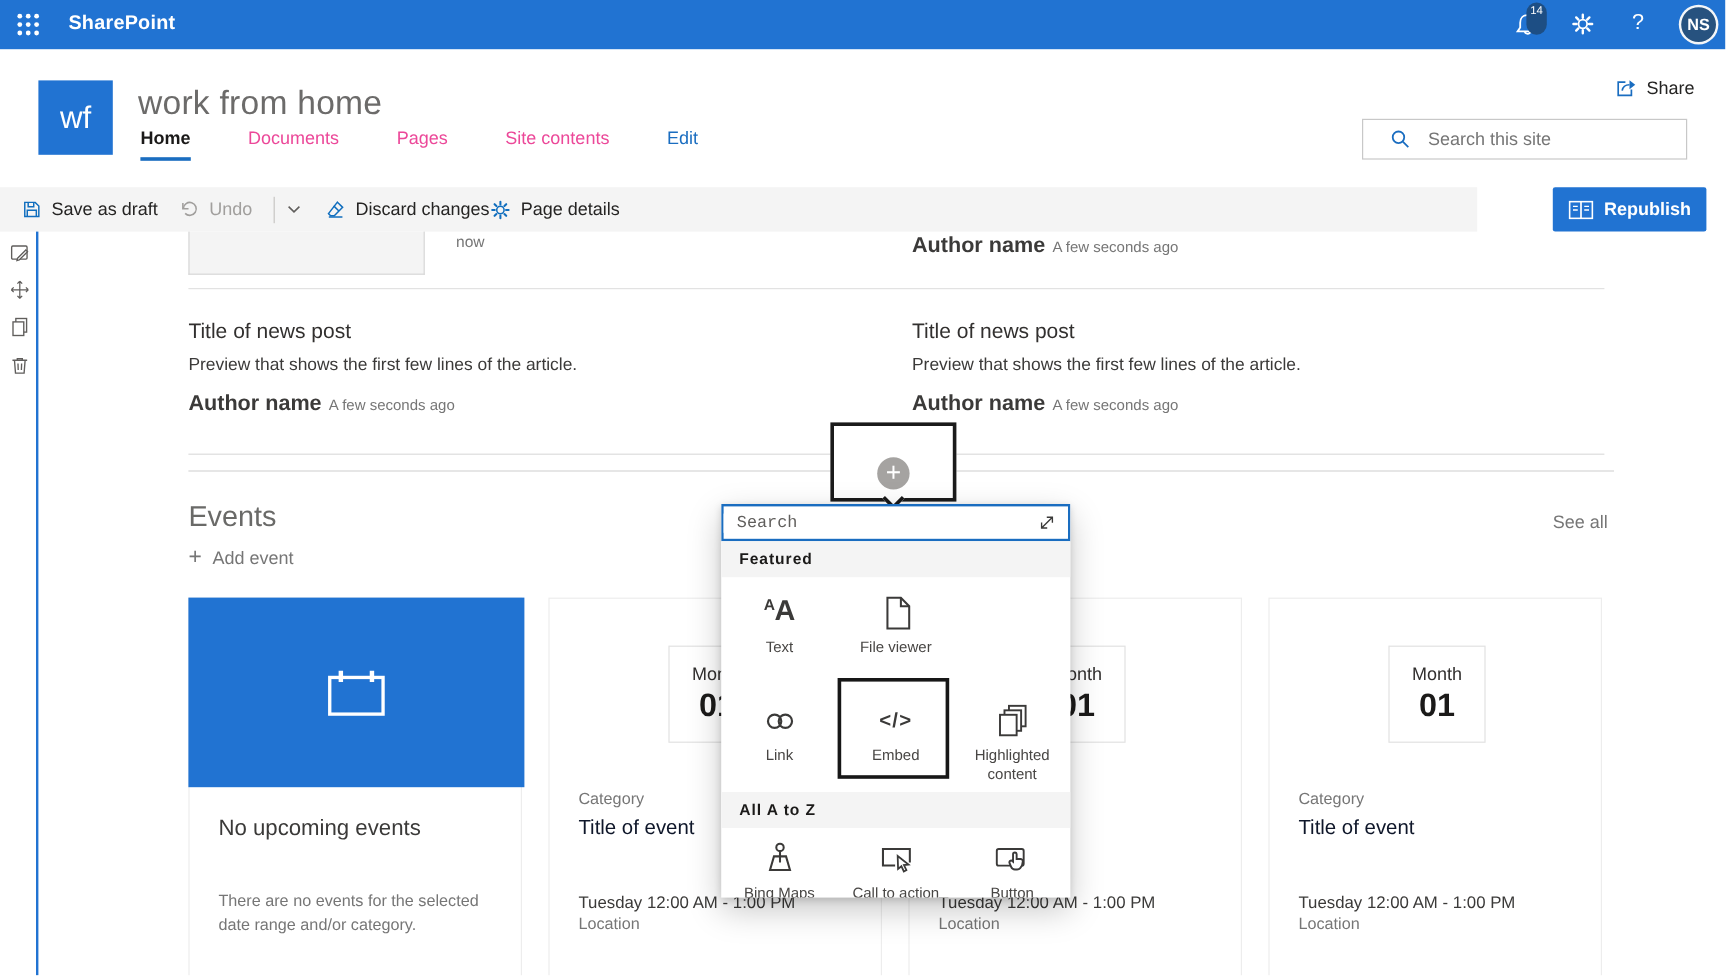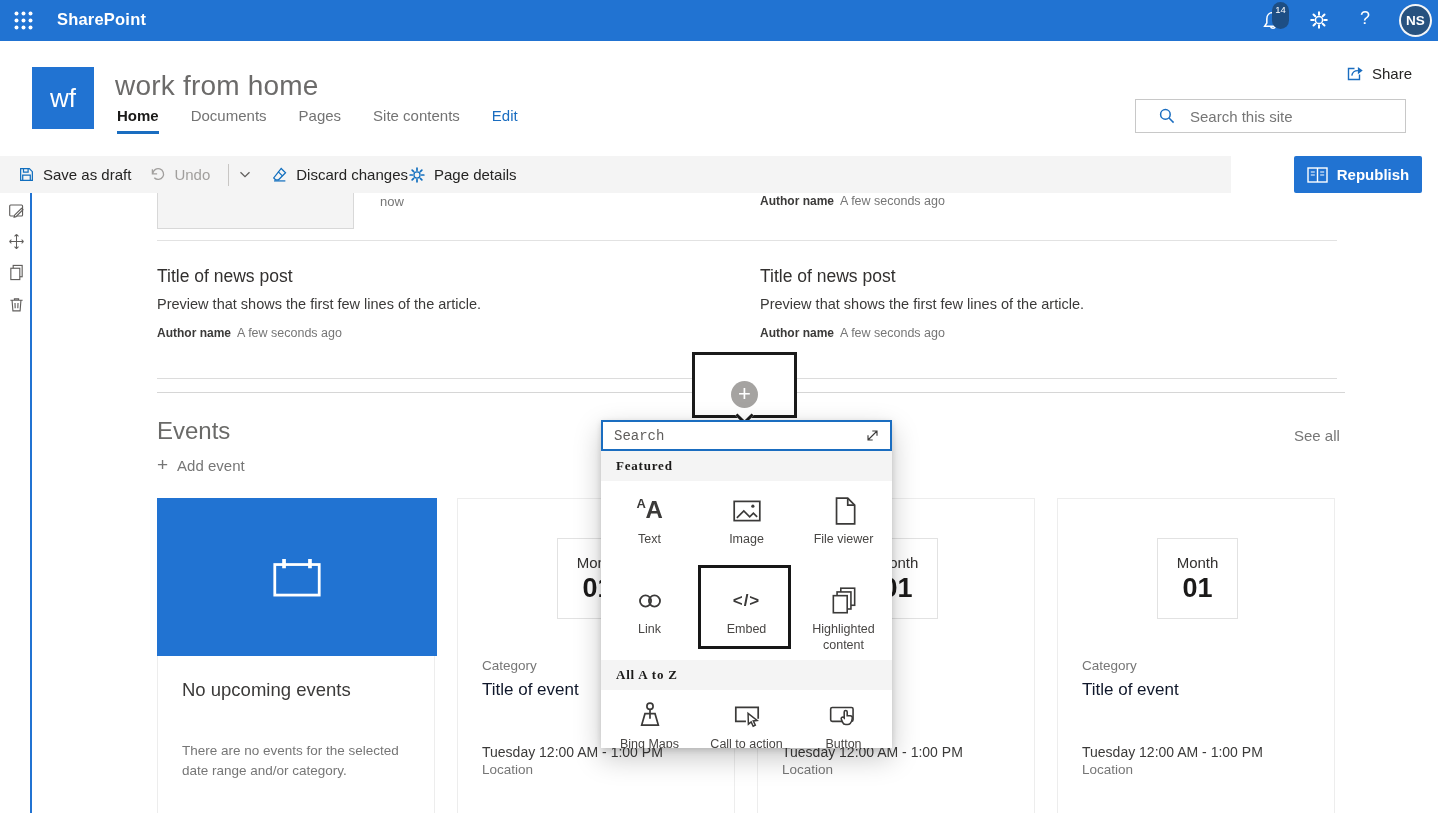--- a/index.html
+++ b/index.html
@@ -13,22 +13,22 @@
   .suite-name { position:absolute; left:57px; top:10px; color:#fff; font-size:16.5px; font-weight:700; letter-spacing:.2px; cursor:pointer; }
   .bell-wrap { position:absolute; left:1261px; top:8px; width:24px; height:26px; }
   .bell-badge { position:absolute; left:1272px; top:2px; min-width:17px; height:27px; border-radius:9px; background:#1d4e84; color:#fff; font-size:9.5px; text-align:center; line-height:16px; padding:0 2px; }
   .suite-gear { position:absolute; left:1309px; top:10px; width:20px; height:20px; }
   .suite-help { position:absolute; left:1360px; top:8px; color:#fff; font-size:18px; font-weight:400; cursor:pointer; }
   .avatar { position:absolute; left:1399px; top:4px; width:33px; height:33px; border-radius:50%; background:#27527f; border:2px solid rgba(255,255,255,.95); color:#fff; font-size:13.5px; font-weight:700; display:flex; align-items:center; justify-content:center; cursor:pointer; }
 
   
   .site-logo { position:absolute; left:32px; top:67px; width:62px; height:62px; background:#2173d2; color:#fff; display:flex; align-items:center; justify-content:center; font-size:26px; font-weight:300; cursor:pointer; }
   .site-title { position:absolute; left:115px; top:70px; font-size:28px; font-weight:300; color:#6c6b6a; letter-spacing:.2px; }
-  .site-nav { position:absolute; left:117px; top:107px; display:flex; gap:32px; font-size:15px; }
-  .nav-item { color:#737373; cursor:pointer; padding-bottom:7px; }
+  .site-nav { position:absolute; left:117px; top:107px; display:flex; gap:48px; font-size:15px; }
+  .nav-item { color:#ec4899; cursor:pointer; padding-bottom:7px; }
   .nav-item.active { color:#1b1a19; font-weight:700; border-bottom:3px solid #1a6dc0; }
   .nav-edit { color:#1a6dc0; cursor:pointer; }
   .share-btn { position:absolute; left:1345px; top:64px; display:flex; align-items:center; gap:7px; font-size:15px; color:#252423; cursor:pointer; }
   .site-search { position:absolute; left:1135px; top:99px; width:271px; height:34px; border:1px solid #c8c8c8; background:#fff; display:flex; align-items:center; }
   .site-search svg { margin-left:22px; }
   .site-search input { border:none; outline:none; flex:1; font-size:15px; color:#323130; padding-left:14px; font-family:"Liberation Sans",sans-serif; }
   .site-search input::placeholder { color:#767676; }
 
   
   .cmd-bar { position:absolute; left:0; top:156px; width:1231px; height:37px; background:#f4f4f4; display:flex; align-items:center; padding-left:18px; }
@@ -38,21 +38,21 @@
   .republish { position:absolute; right:16px; top:156px; width:128px; height:37px; background:#2173d2; border:none; border-radius:2px; color:#fff; font-size:15px; font-weight:700; display:flex; align-items:center; justify-content:center; gap:9px; cursor:pointer; font-family:"Liberation Sans",sans-serif; }
 
   
   .rail-icon { position:absolute; left:8px; width:17px; height:17px; cursor:pointer; }
   .section-line { position:absolute; left:30px; top:193px; width:2px; height:620px; background:#2173d2; }
 
   
   .img-ph { position:absolute; left:157px; top:193px; width:197px; height:36px; background:#f4f4f4; border:1px solid #d8d8d8; border-top:none; }
   .now-txt { position:absolute; left:380px; top:194px; font-size:13px; color:#767676; }
   .byline { display:flex; gap:6px; align-items:baseline; }
-  .byline b { font-size:12px; color:#3b3a39; }
+  .byline b { font-size:18px; color:#3b3a39; }
   .byline span { font-size:12.5px; color:#767676; }
   .hline { position:absolute; height:1px; background:#e2e2e2; }
   .post-title { position:absolute; font-size:17.5px; color:#32302f; cursor:pointer; }
   .post-preview { position:absolute; font-size:14.5px; color:#3b3a39; }
 
   
   .plus-box { position:absolute; left:692px; top:352px; width:105px; height:66px; border:3px solid #1b1b1b; background:#fff; z-index:30; cursor:pointer; }
   .plus-beak { position:absolute; left:738px; top:409px; width:13px; height:13px; background:#fff; border-right:3px solid #1b1b1b; border-bottom:3px solid #1b1b1b; transform:rotate(45deg); z-index:31; }
   .plus-circle { position:absolute; left:731px; top:381px; width:27px; height:27px; border-radius:50%; background:#a5a3a1; color:#fff; font-size:22px; font-weight:300; text-align:center; line-height:25px; z-index:32; cursor:pointer; }
 
@@ -74,21 +74,21 @@
   .ev-title { position:absolute; left:24px; top:181px; font-size:17px; color:#0f172a; }
   .ev-time { position:absolute; left:24px; top:245px; font-size:14px; color:#3b3a39; }
   .ev-loc { position:absolute; left:24px; top:263px; font-size:13.5px; color:#767676; }
 
   
   .toolbox { position:absolute; left:601px; top:420px; width:291px; height:328px; background:#fff; z-index:40; box-shadow:0 10px 26px rgba(0,0,0,.22), 0 2px 6px rgba(0,0,0,.15); overflow:hidden; }
   .tb-search { position:absolute; left:0; top:0; width:291px; height:31px; border:2px solid #1a6dc0; background:#fff; display:flex; align-items:center; }
   .tb-search input { border:none; outline:none; flex:1; font-size:14px; color:#605e5c; padding-left:11px; font-family:Liberation Mono, monospace; }
   .tb-search input::placeholder { color:#605e5c; }
   .tb-search svg { margin-right:10px; cursor:pointer; }
-  .tb-band { position:absolute; left:0; width:291px; height:30px; background:#f4f4f4; font-size:13px; font-weight:700; color:#1b1a19; letter-spacing:.8px; line-height:30px; padding-left:15px;font-family:Liberation Serif, serif; }
+  .tb-band { position:absolute; left:0; width:291px; height:30px; background:#f4f4f4; font-size:13px; font-weight:700; color:#1b1a19; letter-spacing:.8px; line-height:30px; padding-left:15px; }
   .tb-row { position:absolute; left:0; width:291px; display:flex; }
   .tb-cell { width:97px; text-align:center; cursor:pointer; }
   .tb-ico { width:32px; height:32px; margin:0 auto; position:relative; }
   .tb-lbl { margin-top:5px; font-size:12.5px; line-height:1.25; color:#484644; }
   .embed-sel { position:absolute; left:97px; top:145px; width:93px; height:84px; border:3px solid #171717; pointer-events:none; }
   .ti-text { position:relative; width:32px; height:32px; color:#3b3a39; }
   .ti-text .a1 { position:absolute; left:3px; top:1px; font-size:13px; font-weight:600; }
   .ti-text .a2 { position:absolute; left:12px; top:1px; font-size:24px; font-weight:600; }
   .ti-embed { font-size:17px; font-weight:700; letter-spacing:1px; color:#3b3a39; line-height:32px; }
   svg { display:block; }
@@ -326,30 +326,20 @@
       <div class="tb-cell" style="padding-top:13px;">
         <div class="tb-ico ti-text">
             <span class="a1">A</span>
             <span class="a2">A</span>
           </div>
         <div class="tb-lbl">Text</div>
       </div>
       <div class="tb-cell" style="padding-top:13px;">
         <div class="tb-ico">
           <svg width="32" height="32" viewBox="0 0 30 30" fill="none" stroke="#3b3a39" stroke-width="1.6">
-              <rect x="3" y="6" width="24" height="18"></rect>
-              <path d="M5.5 21.5 L12 15 l5.5 5.5 L21 17 l3.5 3.5"></path>
-              <circle cx="20.5" cy="10.5" r="1.5" fill="#3b3a39" stroke="none"></circle>
-            </svg>
-        </div>
-        <div class="tb-lbl">Image</div>
-      </div>
-      <div class="tb-cell" style="padding-top:13px;">
-        <div class="tb-ico">
-          <svg width="32" height="32" viewBox="0 0 30 30" fill="none" stroke="#3b3a39" stroke-width="1.6">
               <path d="M8 3 h10.5 L25 9.5 V27 H8 z"></path>
               <path d="M18.5 3 V9.5 H25"></path>
             </svg>
         </div>
         <div class="tb-lbl">File viewer</div>
       </div>
     </div>
 
     <div class="tb-row" style="top:140px; height:100px;">
       <div class="tb-cell" style="padding-top:25px;">

